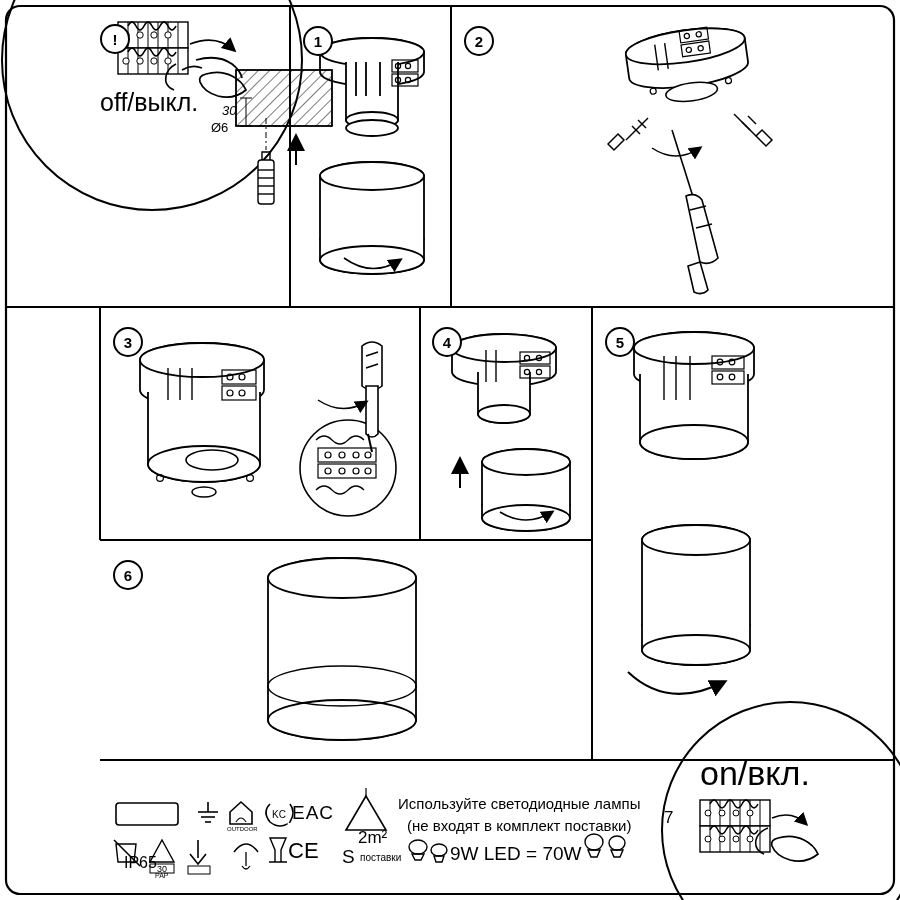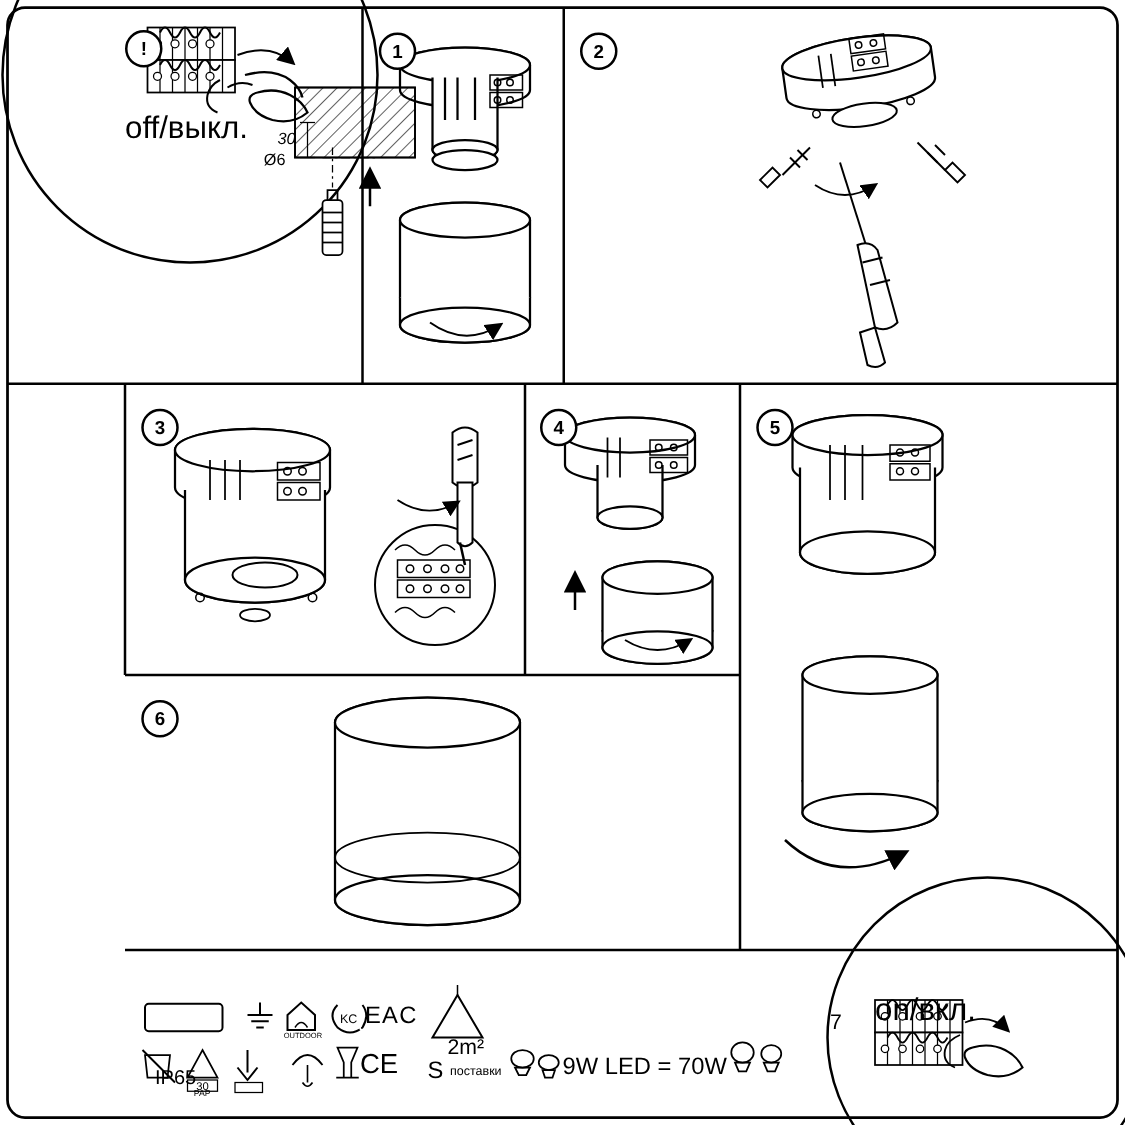--- a/index.html
+++ b/index.html
@@ -399,27 +399,29 @@
   <div class="stepnum" style="left:432px;top:327px;">
     <span>4</span>
   </div>
   <div class="stepnum" style="left:605px;top:327px;">
     <span>5</span>
   </div>
   <div class="stepnum" style="left:113px;top:560px;">
     <span>6</span>
   </div>
 
-  <div class="lbl b" style="left:700px;top:754px;font-size:25px;margin-top:40px;">on/вкл.</div>
+  <div class="lbl b" style="left:700px;top:754px;font-size:34px;">on/вкл.</div>
   <div class="lbl b" style="left:664px;top:808px;font-size:17px;">7</div>
 
   <div class="lbl b" style="left:124px;top:806px;font-size:16px;margin-top:48px;">IP65</div>
   <div class="lbl tiny" style="left:227px;top:826px;font-size:6px;">OUTDOOR</div>
   <div class="lbl b" style="left:292px;top:802px;font-size:19px;letter-spacing:1px;">EAC</div>
   <div class="lbl b" style="left:288px;top:838px;font-size:22px;">CE</div>
   <div class="lbl b" style="left:157px;top:864px;font-size:9px;">30</div>
   <div class="lbl tiny" style="left:155px;top:872px;font-size:7px;">PAP</div>
   <div class="lbl b" style="left:358px;top:828px;font-size:17px;">2m²</div>
   <div class="lbl b" style="left:342px;top:846px;font-size:19px;">S</div>
   <div class="lbl" style="left:360px;top:852px;font-size:10px;">поставки</div>
+  <div class="lbl" style="left:398px;top:795px;font-size:15px;">Используйте светодиодные лампы</div>
+  <div class="lbl" style="left:407px;top:817px;font-size:15px;">(не входят в комплект поставки)</div>
   <div class="lbl b" style="left:450px;top:843px;font-size:19px;">9W LED = 70W</div>
 
 </div>
 
 </body></html>

